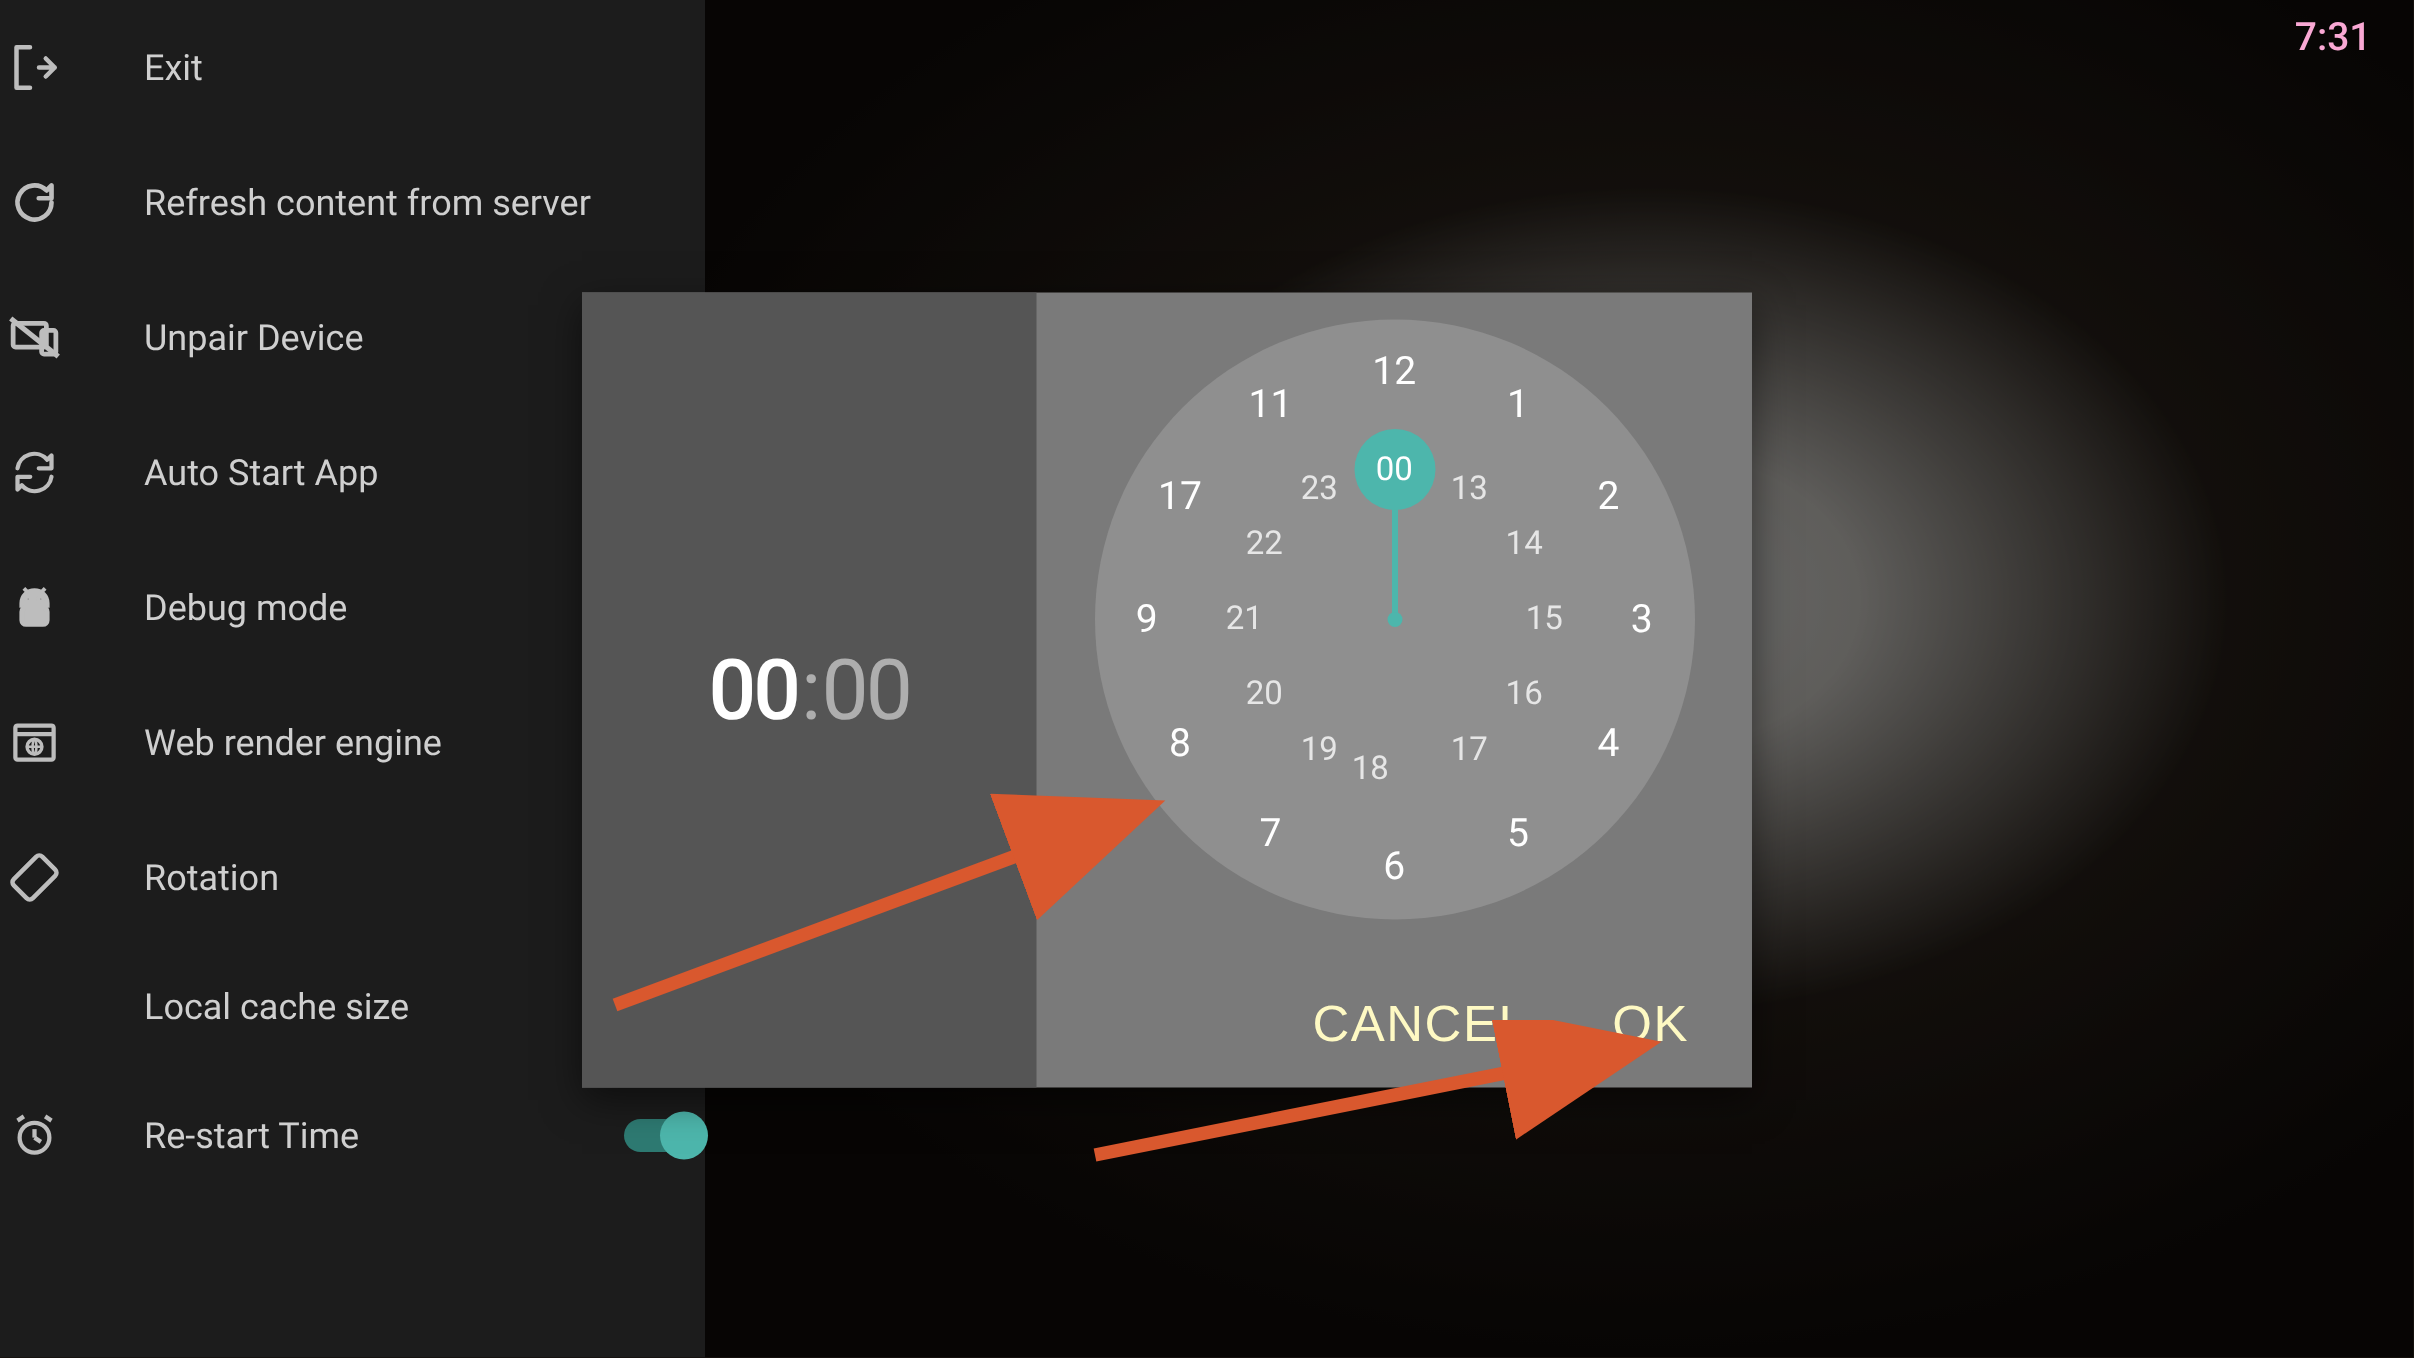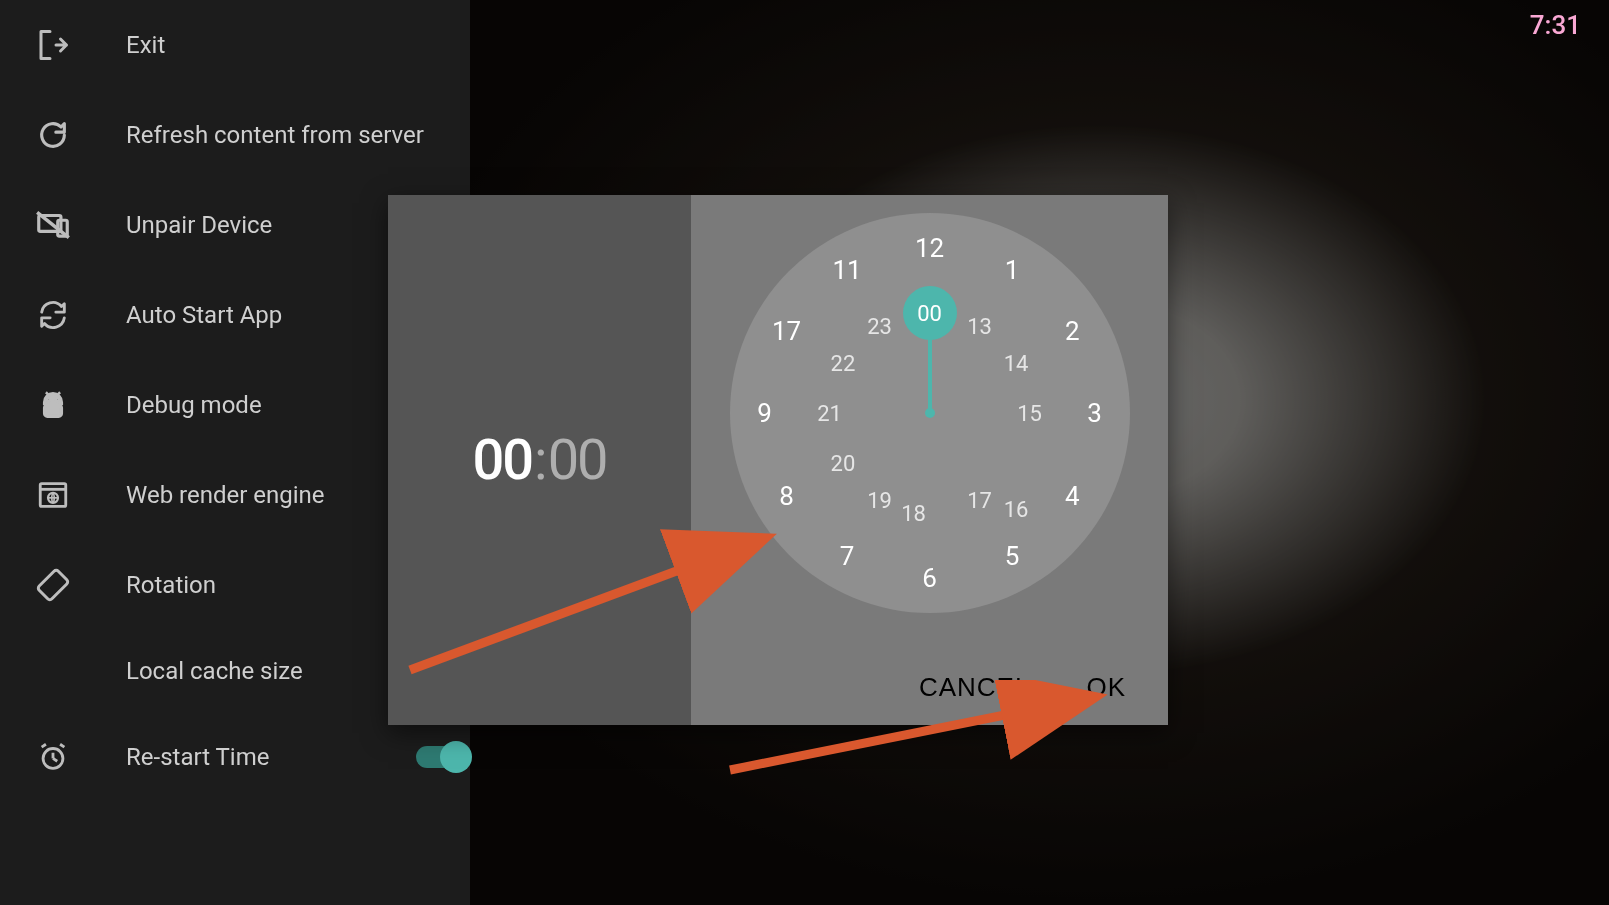--- a/index.html
+++ b/index.html
@@ -37,21 +37,20 @@
     top: 0; left: 0;
     width: 470px;
     height: 905px;
     background: rgba(30,30,30,0.92);
     padding-top: 0;
   }
   .side-row {
     display: flex;
     align-items: center;
     height: 90px;
-    padding-left: 30px;
     color: #cfcfcf;
     font-size: 24px;
   }
   .side-row.short { height: 82px; }
   .side-icon {
     width: 46px; height: 46px;
     display: flex; align-items: center; justify-content: center;
     margin-right: 50px;
     fill: none;
     stroke: #bdbdbd;
@@ -168,22 +167,22 @@
   .dialog-buttons {
     position: absolute;
     bottom: 22px;
     right: 42px;
     display: flex;
     gap: 56px;
   }
   .dialog-buttons button {
     background: none;
     border: none;
-    color: #000000;
-    font-size: 26px;
+    color: #fef9c3;
+    font-size: 34px;
     font-weight: 500;
     letter-spacing: 1px;
     cursor: pointer;
   }
 
   
   .arrow {
     position: absolute;
     pointer-events: none;
   }
@@ -318,21 +317,21 @@
         <div class="num" style="left: 282.5px; top: 342.894px;">5</div>
         <div class="num" style="left: 200px; top: 365px;">6</div>
         <div class="num" style="left: 117.5px; top: 342.894px;">7</div>
         <div class="num" style="left: 57.1058px; top: 282.5px;">8</div>
         <div class="num" style="left: 35px; top: 200px;">9</div>
         <div class="num" style="left: 57.1058px; top: 117.5px;">17</div>
         <div class="num" style="left: 117.5px; top: 57.1058px;">11</div>
         <div class="num inner" style="left: 250px; top: 113.397px;">13</div>
         <div class="num inner" style="left: 286.603px; top: 150px;">14</div>
         <div class="num inner" style="left: 300px; top: 200px;">15</div>
-        <div class="num inner" style="left: 286.603px; top: 250px; margin-top: 46px;">16</div>
+        <div class="num inner" style="left: 286.603px; top: 250px;">16</div>
         <div class="num inner" style="left: 250px; top: 286.603px;">17</div>
         <div class="num inner" style="left: 184px; top: 300px; text-align: center;">18</div>
         <div class="num inner" style="left: 150px; top: 286.603px;">19</div>
         <div class="num inner" style="left: 113.397px; top: 250px;">20</div>
         <div class="num inner" style="left: 100px; top: 200px;">21</div>
         <div class="num inner" style="left: 113.397px; top: 150px;">22</div>
         <div class="num inner" style="left: 150px; top: 113.397px;">23</div>
       </div>
     <div class="dialog-buttons">
       <button>CANCEL</button>

